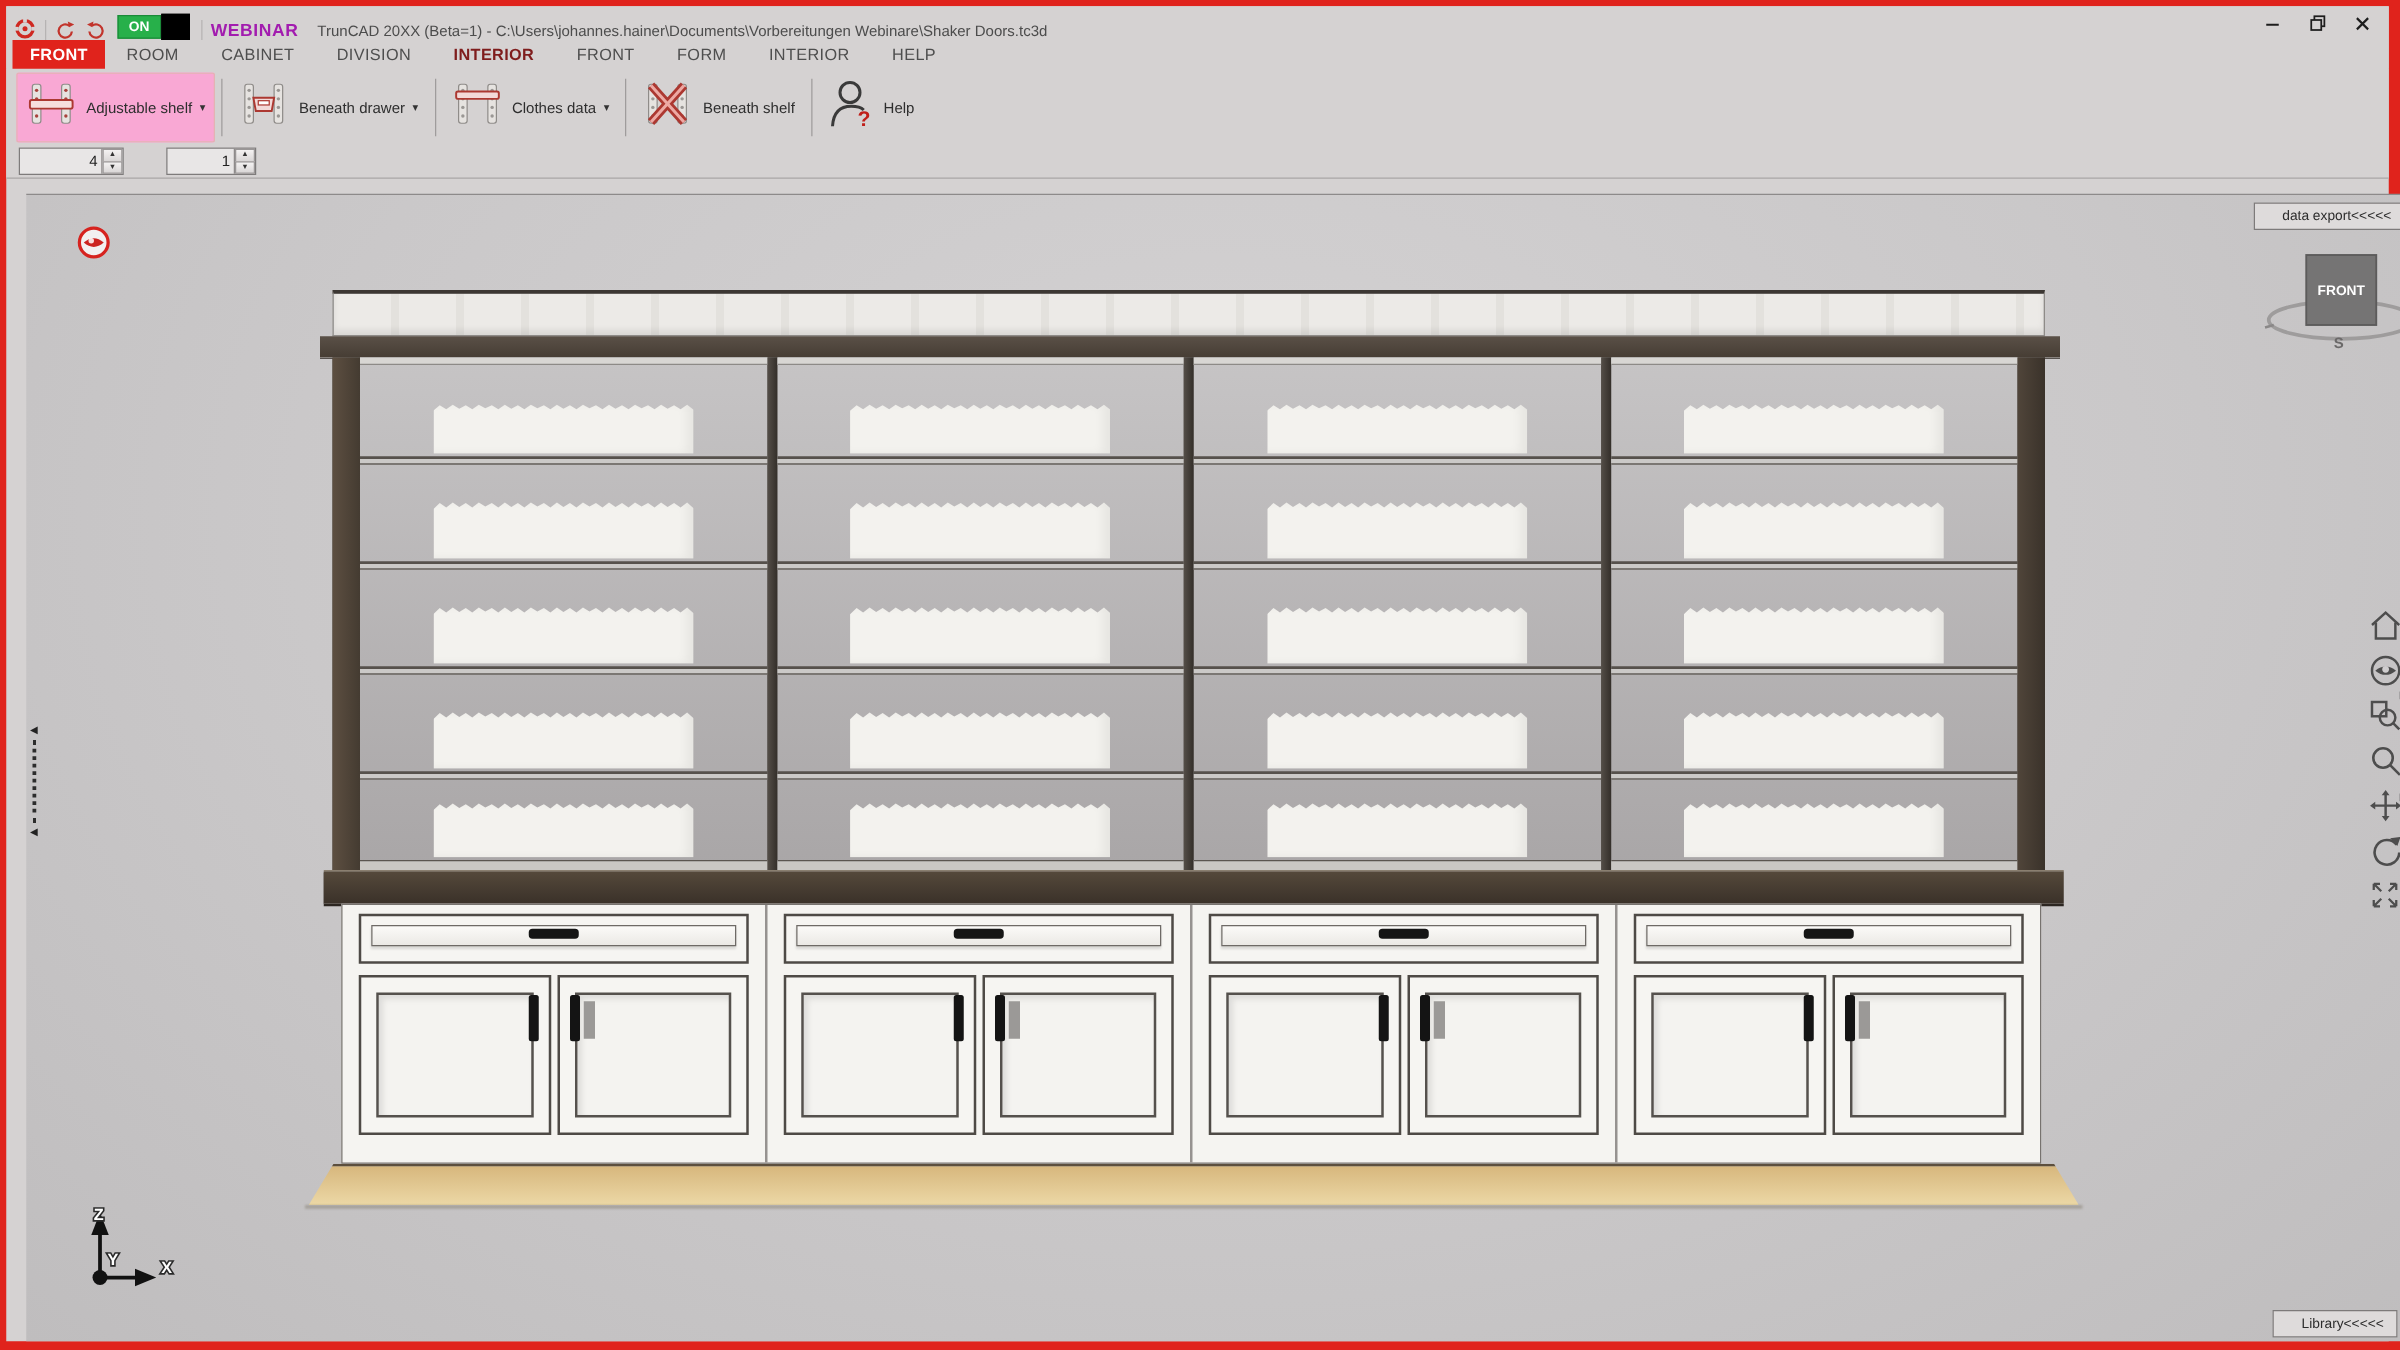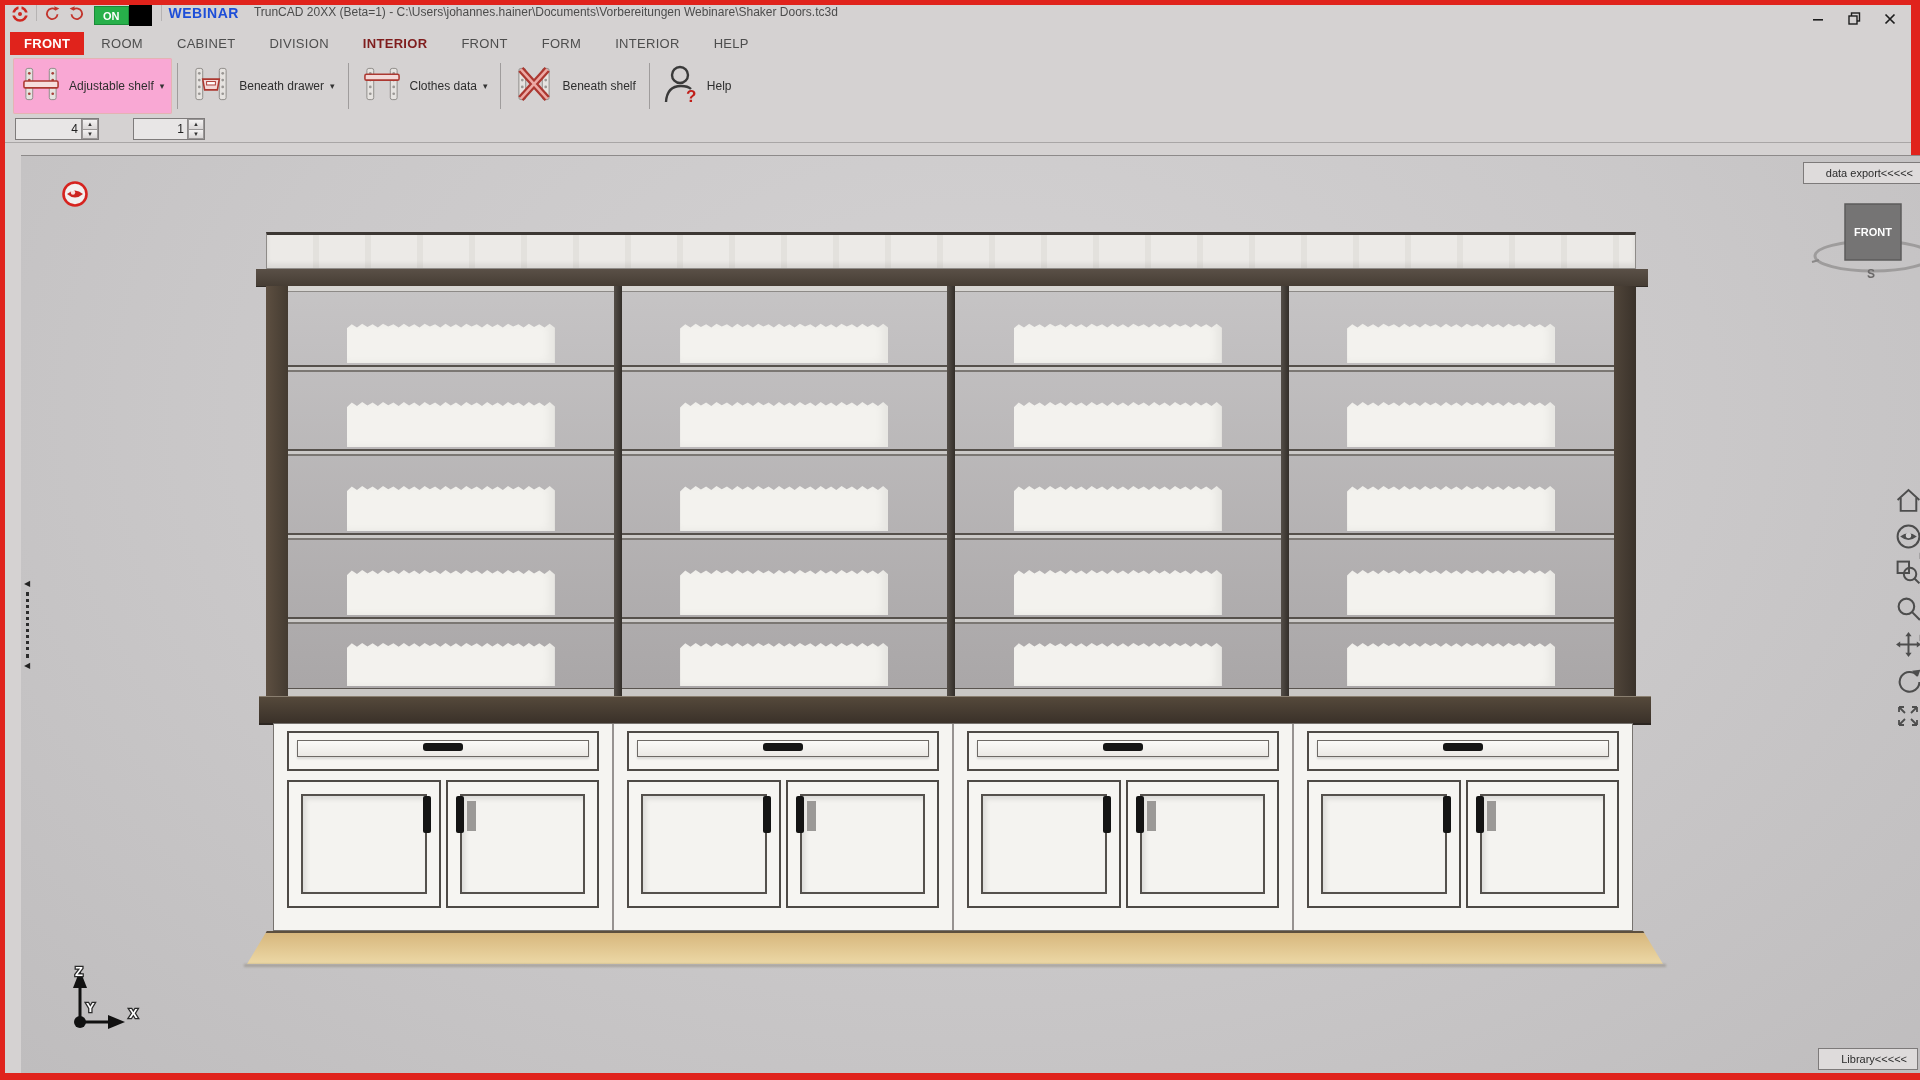--- a/index.html
+++ b/index.html
@@ -3,28 +3,28 @@
 <meta charset="utf-8">
 <style>
   *{margin:0;padding:0;box-sizing:border-box}
   html,body{width:1920px;height:1080px;overflow:hidden;background:#9a9a9a;
     font-family:"Liberation Sans",sans-serif;-webkit-font-smoothing:antialiased}
   .window{position:relative;width:1920px;height:1080px;background:#d5d2d2;
     border:5px solid #e0231c;border-right-width:9px;border-bottom-width:7px}
 
   
   .titlebar{height:27px;display:flex;align-items:center;background:#d5d2d2;padding:0 6px;position:relative}
-  .tb-left{display:flex;align-items:flex-start;gap:7px;height:100%}
+  .tb-left{display:flex;align-items:flex-end;gap:7px;height:100%}
   .tb-sep{width:1px;height:16px;background:#b6b3b3}
   .icon-btn{display:flex;align-items:center;justify-content:center;cursor:default}
   .on-toggle{display:flex;align-items:center;margin:0 2px}
   .on-box{background:#27b04a;color:#fff;font-weight:bold;font-size:11px;
     padding:2px 8px;height:19px;display:flex;align-items:center;border:1px solid #1a8a38}
   .on-knob{width:23px;height:21px;background:#000;border:1px solid #000}
-  .webinar{color:#1d4ed8;font-weight:bold;font-size:14px;letter-spacing:.5px}
+  .webinar{color:#a21caf;font-weight:bold;font-size:14px;letter-spacing:.5px}
   .win-title{color:#4c4c4c;font-size:12px;margin-left:8px;white-space:nowrap}
   .tb-right{position:absolute;right:10px;top:0;height:27px;display:flex;align-items:center;gap:14px}
   .winctl{width:22px;height:20px;display:flex;align-items:center;justify-content:center;
     color:#1d1d1d;font-size:14px;cursor:default}
 
   
   .menubar{height:23px;display:flex;align-items:stretch;background:#d5d2d2;padding-left:5px}
   .menu-item{display:flex;align-items:center;padding:0 17px;font-size:13px;color:#4e4e4e;
     letter-spacing:.3px;cursor:default}
   .menu-item.active-red{background:#e0231c;color:#fff;font-weight:bold;padding:0 14px}

